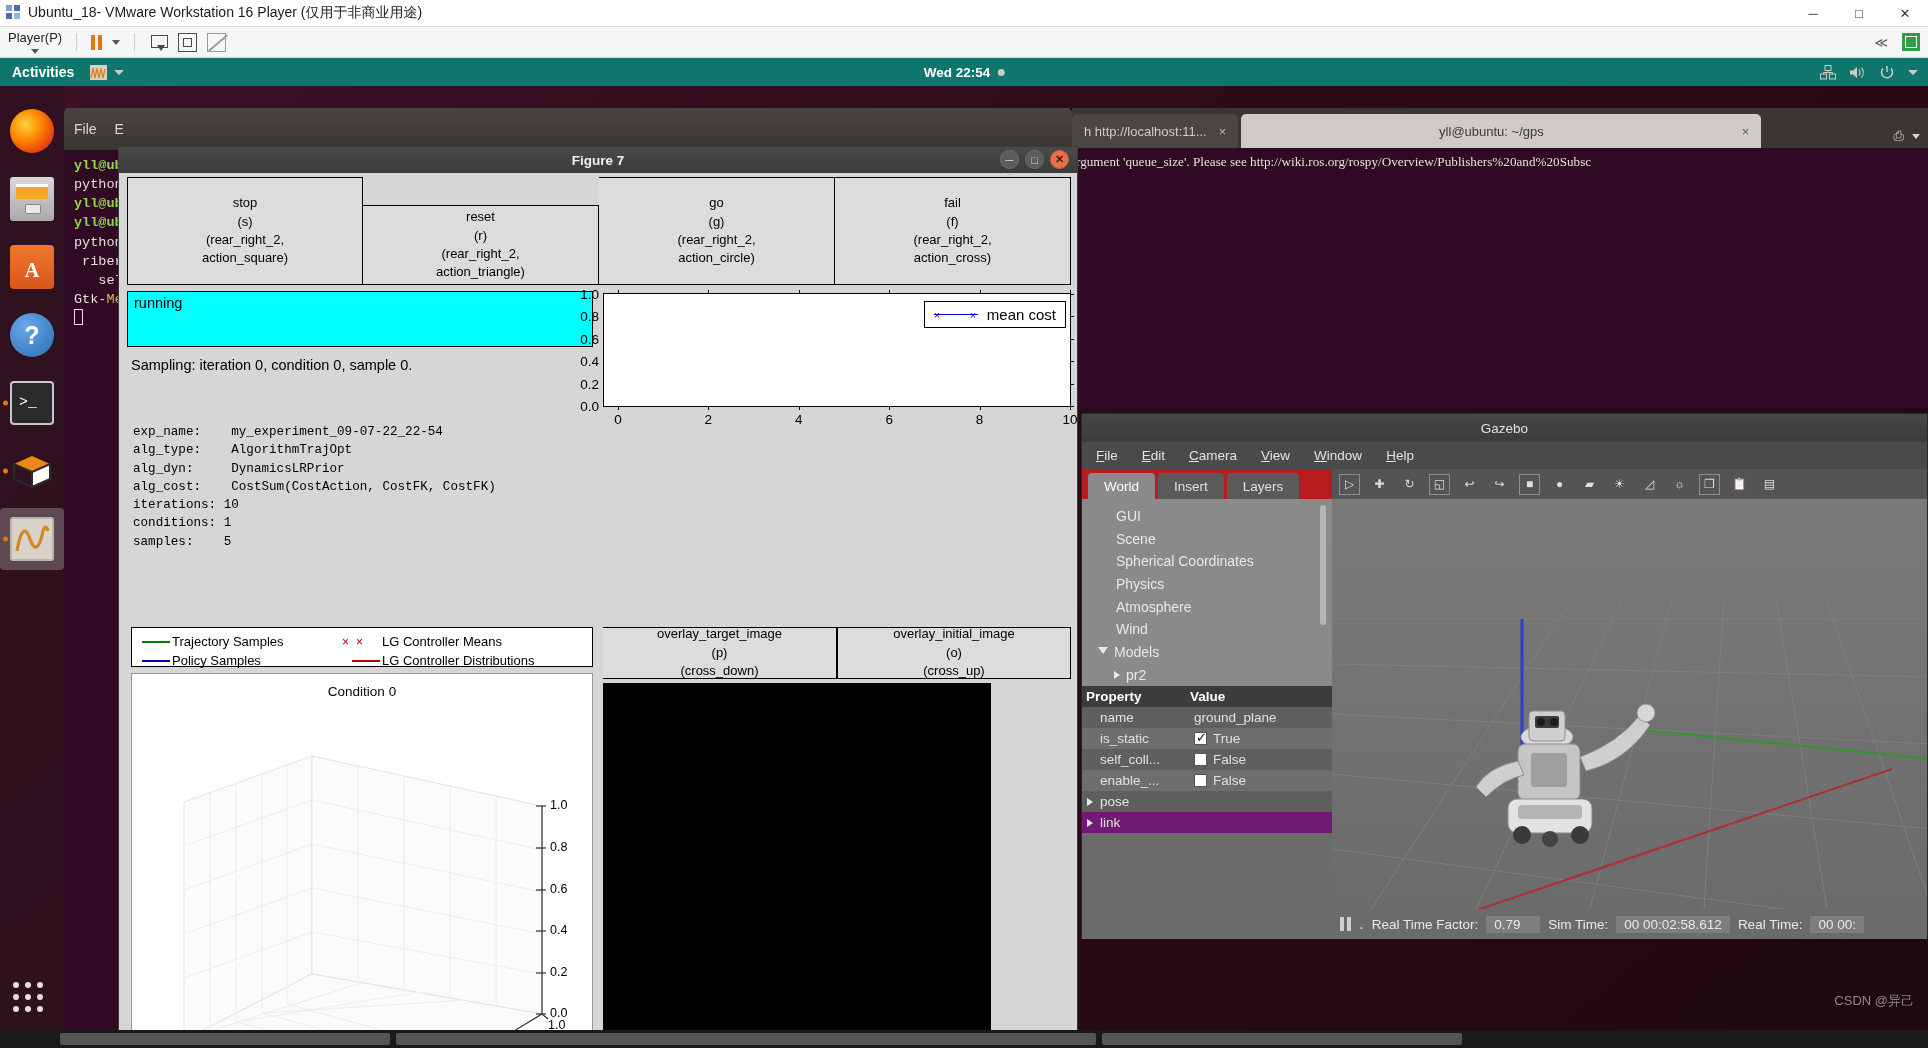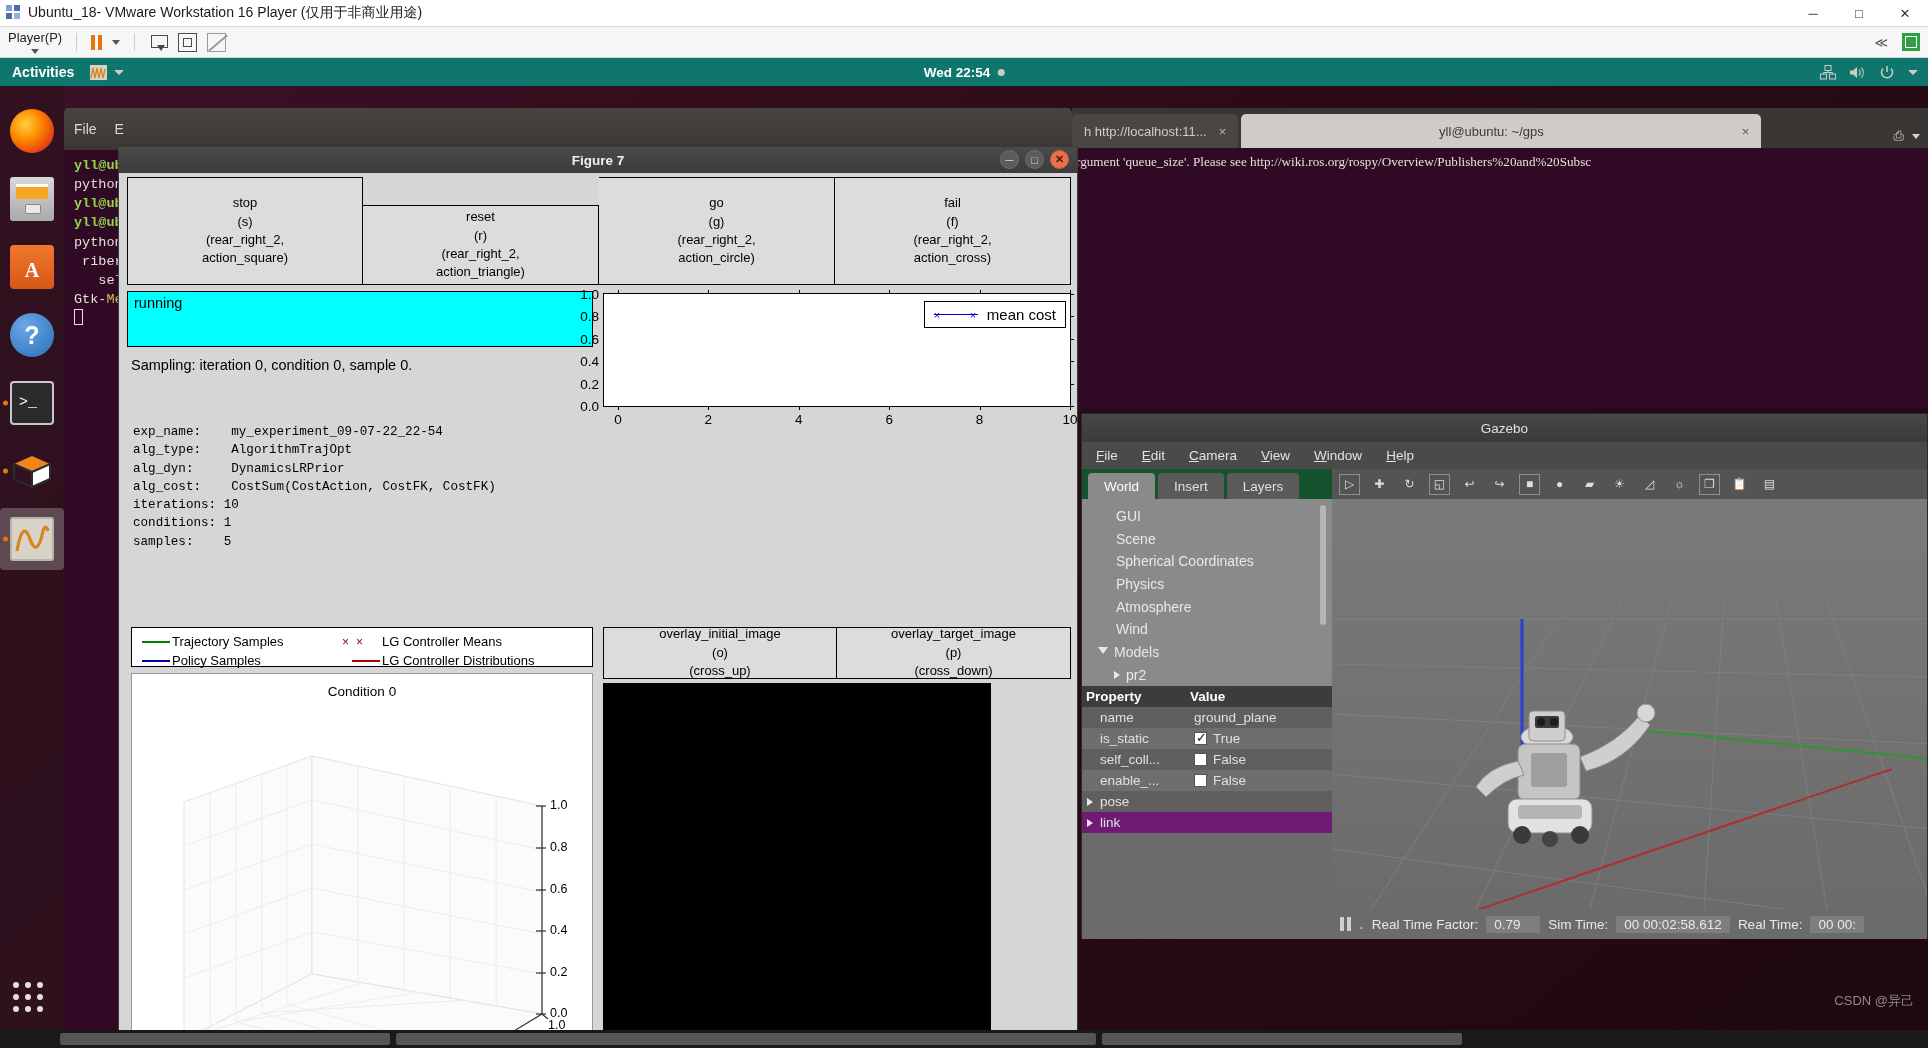--- a/index.html
+++ b/index.html
@@ -132,21 +132,21 @@
   
   .gazebo { position:absolute; left:1081px; top:355px; width:847px; height:525px;
             background:#4f4f4f; border:1px solid #2a2a2a; }
   .gz-title { height:28px; background:linear-gradient(#474747,#3b3b3b); color:#e0e0e0;
               display:flex; align-items:center; justify-content:center; font-size:13.5px; }
   .gz-menu { height:27px; background:#4a4a4a; display:flex; align-items:center;
              gap:24px; padding-left:14px; color:#e2e2e2; font-size:13.5px; }
   .gz-menu u { text-decoration: underline; }
   .gz-content { display:flex; height:470px; }
   .gz-left { width:250px; background:#6b6b6b; display:flex; flex-direction:column; }
-  .gz-tabs { display:flex; height:30px; background:#14532d; padding-left:6px; align-items:flex-end; }
+  .gz-tabs { display:flex; height:30px; background:#b91c1c; padding-left:6px; align-items:flex-end; }
   .gz-tab { padding:0 16px; height:26px; display:flex; align-items:center; font-size:13.5px;
             color:#e0e0e0; background:#5a5a5a; border-radius:4px 4px 0 0; margin-right:3px; }
   .gz-tab.active { background:#8a8a8a; color:#fff; }
   .gz-tree { background:#8a8a8a; flex:1; padding:6px 0 0 16px; color:#e8e8e8;
              font-size:14px; line-height:1.62; position:relative; }
   .gz-tree .row { display:flex; align-items:center; gap:6px; }
   .gz-tree .arrow { width:0;height:0; border-left:6px solid #e8e8e8;
                     border-top:4px solid transparent; border-bottom:4px solid transparent; }
   .gz-tree .arrow.down { border-left:5px solid transparent; border-right:5px solid transparent;
                          border-top:7px solid #e8e8e8; }
@@ -588,29 +588,29 @@
             <span class="lg-dash" style="background:#0000aa;"></span>
           </span>
           <span>Policy Samples</span>
           <span style="display:flex;justify-content:flex-end;padding-right:2px;">
             <span class="lg-dash" style="background:#aa0000;"></span>
           </span>
           <span>LG Controller Distributions</span>
         </div>
 
         <div class="btn-row" style="left:476px;top:450px;width:468px;height:52px;">
+          <div class="mpl-btn" style="width:234px;border-left:none;">
+            <span>overlay_target_image</span>
+            <span>(p)</span>
+            <span>(cross_down)</span>
+          </div>
           <div class="mpl-btn" style="width:234px;">
             <span>overlay_initial_image</span>
             <span>(o)</span>
             <span>(cross_up)</span>
-          </div>
-          <div class="mpl-btn" style="width:234px;border-left:none;">
-            <span>overlay_target_image</span>
-            <span>(p)</span>
-            <span>(cross_down)</span>
           </div>
         </div>
 
         <div class="plot3d" style="left:4px;top:496px;width:462px;height:406px;">
           <div class="p3title">Condition 0</div>
           <svg width="462" height="406">
 
             <polygon points="52,128 180,82 180,300 52,366" fill="#fbfbfb" stroke="#e3e3e3"></polygon>
 
             <polygon points="180,82 410,132 410,340 180,300" fill="#fbfbfb" stroke="#e3e3e3"></polygon>

